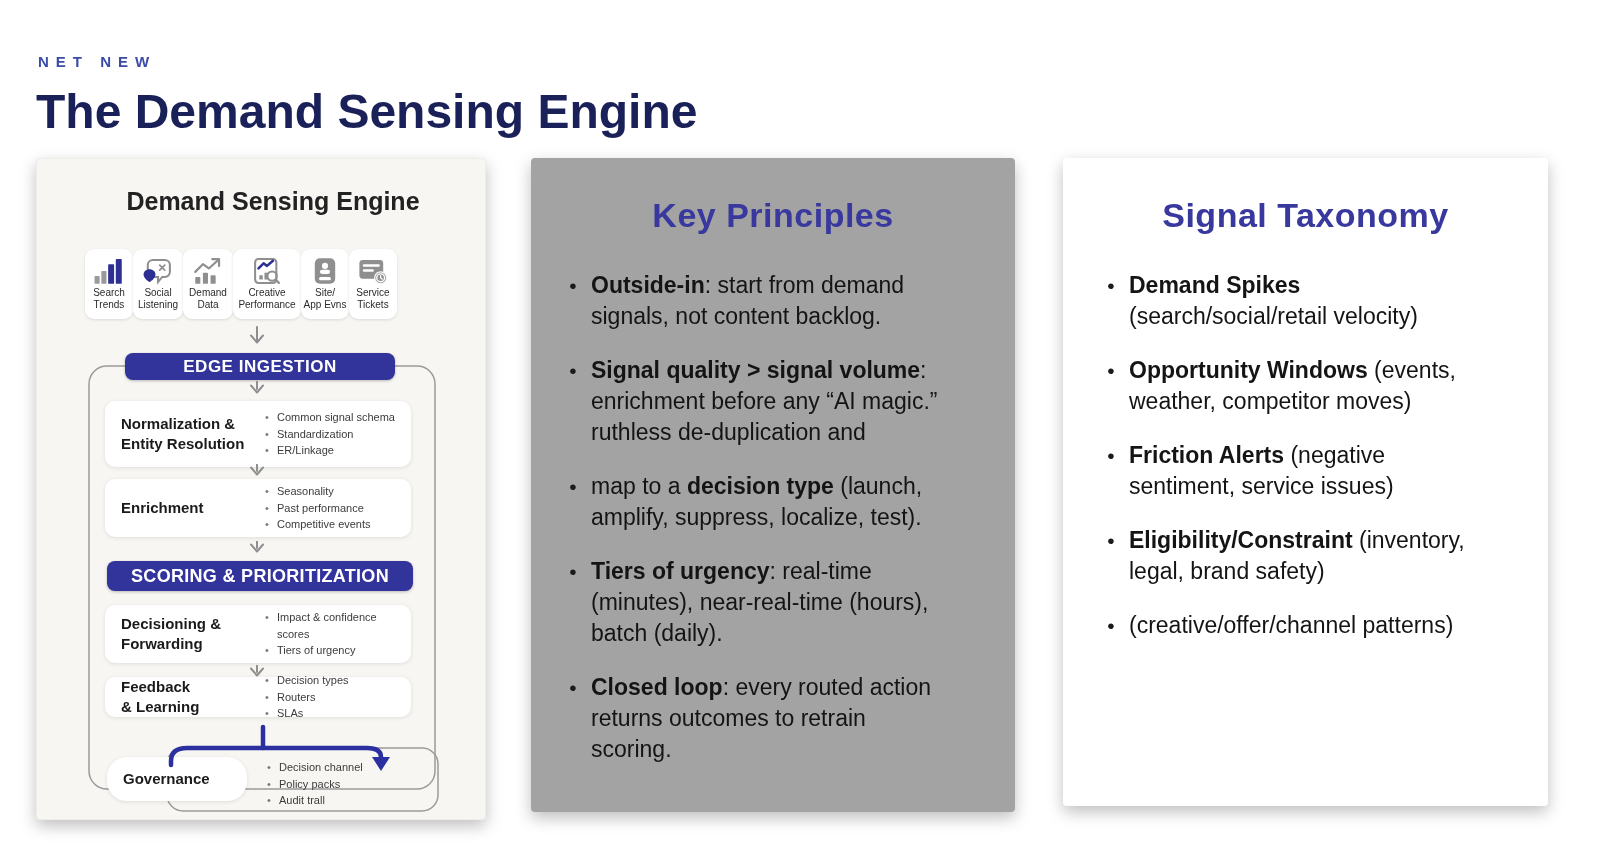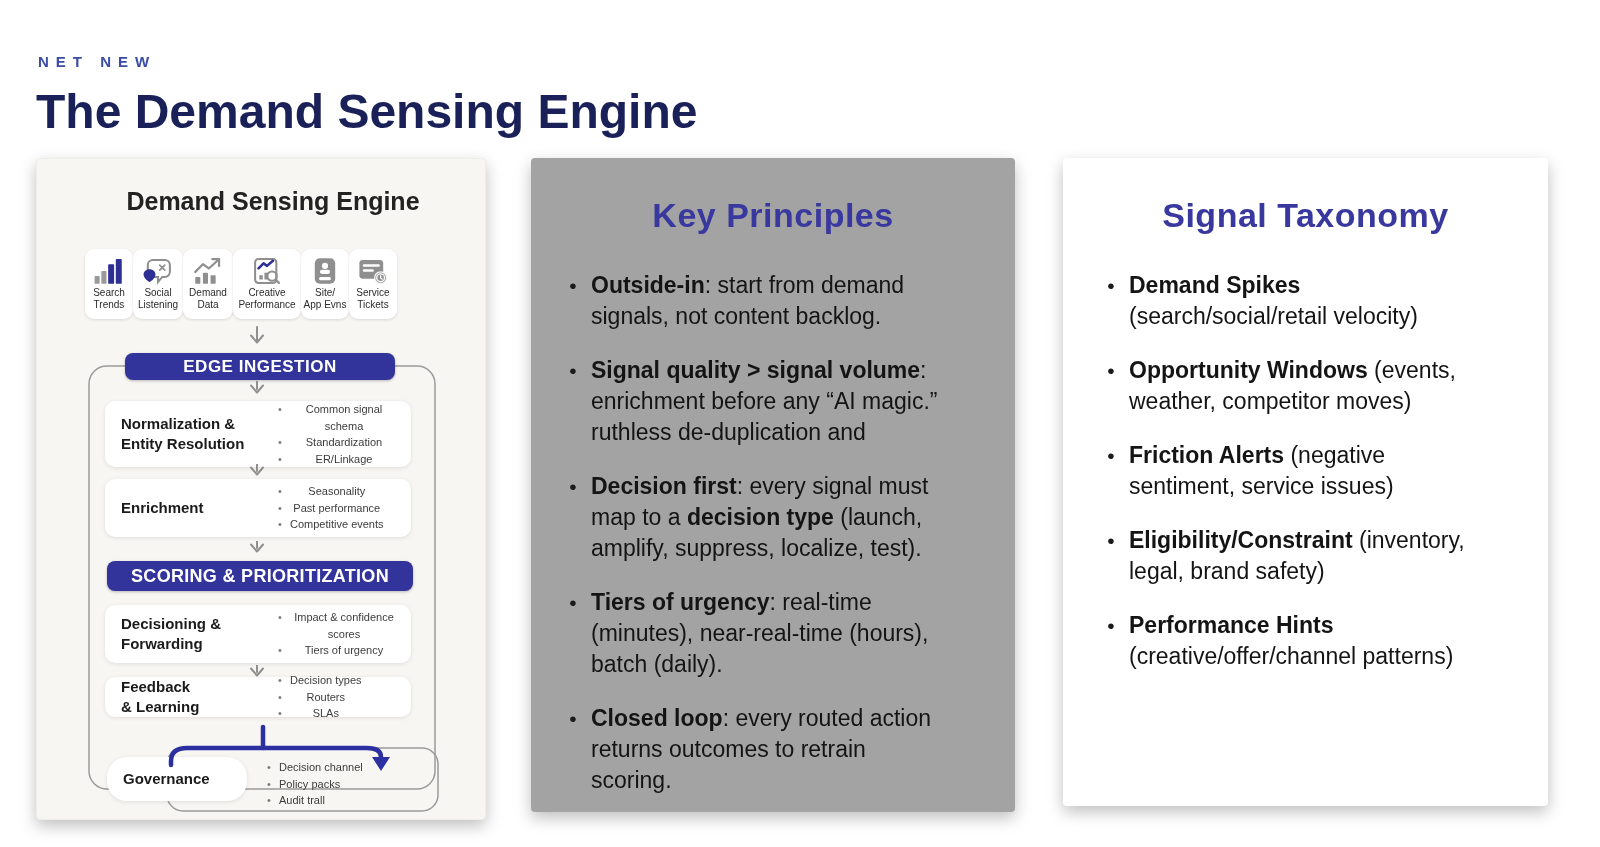--- a/index.html
+++ b/index.html
@@ -24,21 +24,21 @@
   .source-label{font-size:10px;line-height:1.18;color:#2b2b2b;text-align:center;}
   .w48{width:48px}.w50{width:50px}.w68{width:68px}
 
   .flow-arrow{position:absolute;left:204px;width:32px;text-align:center;}
   .banner{position:absolute;background:#32339b;border-radius:8px;color:#fff;font-weight:700;text-align:center;box-shadow:0 1px 3px rgba(0,0,0,.25);}
   .banner-edge{left:88px;top:194px;width:270px;height:27px;font-size:17px;line-height:27px;letter-spacing:.5px;}
   .banner-scoring{left:70px;top:402px;width:306px;height:30px;font-size:18px;line-height:30px;letter-spacing:.3px;}
 
   .stage-card{position:absolute;left:68px;width:306px;background:#ffffff;border-radius:10px;box-shadow:0 1px 4px rgba(0,0,0,.10);box-sizing:border-box;display:flex;align-items:center;}
   .stage-title{position:absolute;left:16px;font-size:15px;font-weight:700;color:#1b1b1b;line-height:1.35;}
-  .stage-bullets{position:absolute;left:160px;margin:13px;padding:0;list-style:none;font-size:11px;color:#3c3c3c;line-height:1.5;text-align:center;}
+  .stage-bullets{position:absolute;left:160px;margin:0;padding:0;list-style:none;font-size:11px;color:#3c3c3c;line-height:1.5;}
   .stage-bullets li{position:relative;padding-left:12px;}
   .stage-bullets li::before{content:"•";position:absolute;left:0;color:#7a7a7a;}
   .gov-card{position:absolute;left:70px;top:598px;width:140px;height:44px;background:#fff;border-radius:20px;box-shadow:0 1px 4px rgba(0,0,0,.10);}
   .gov-card .stage-title{left:16px;top:12px;}
   .gov-bullets{position:absolute;left:230px;top:600px;margin:0;padding:0;list-style:none;font-size:11px;color:#3c3c3c;line-height:1.5;}
   .gov-bullets li{position:relative;padding-left:12px;}
   .gov-bullets li::before{content:"•";position:absolute;left:0;color:#7a7a7a;}
   .diagram-svg{position:absolute;left:0;top:0;pointer-events:none;}
 
   
@@ -225,21 +225,20 @@
           <span class="b-dot">•</span>
           <div class="b-content">
             <div><b>Signal quality &gt; signal volume</b><span>:</span></div>
             <div><span>enrichment before any “AI magic.”</span></div>
             <div><span>ruthless de-duplication and</span></div>
           </div>
         </div>
         <div class="bullet-item">
           <span class="b-dot">•</span>
           <div class="b-content">
-            <div><b>Decision first</b><span>: every signal must</span></div>
             <div><span>map to a </span><b>decision type</b><span> (launch,</span></div>
             <div><span>amplify, suppress, localize, test).</span></div>
           </div>
         </div>
         <div class="bullet-item">
           <span class="b-dot">•</span>
           <div class="b-content">
             <div><b>Tiers of urgency</b><span>: real-time</span></div>
             <div><span>(minutes), near-real-time (hours),</span></div>
             <div><span>batch (daily).</span></div>
@@ -283,20 +282,19 @@
         <div class="bullet-item">
           <span class="b-dot">•</span>
           <div class="b-content">
             <div><b>Eligibility/Constraint</b><span> (inventory,</span></div>
             <div><span>legal, brand safety)</span></div>
           </div>
         </div>
         <div class="bullet-item">
           <span class="b-dot">•</span>
           <div class="b-content">
-            <div><b>Performance Hints</b></div>
             <div><span>(creative/offer/channel patterns)</span></div>
           </div>
         </div>
       </div>
   </div>
 
 </div>
 
 </body></html>

